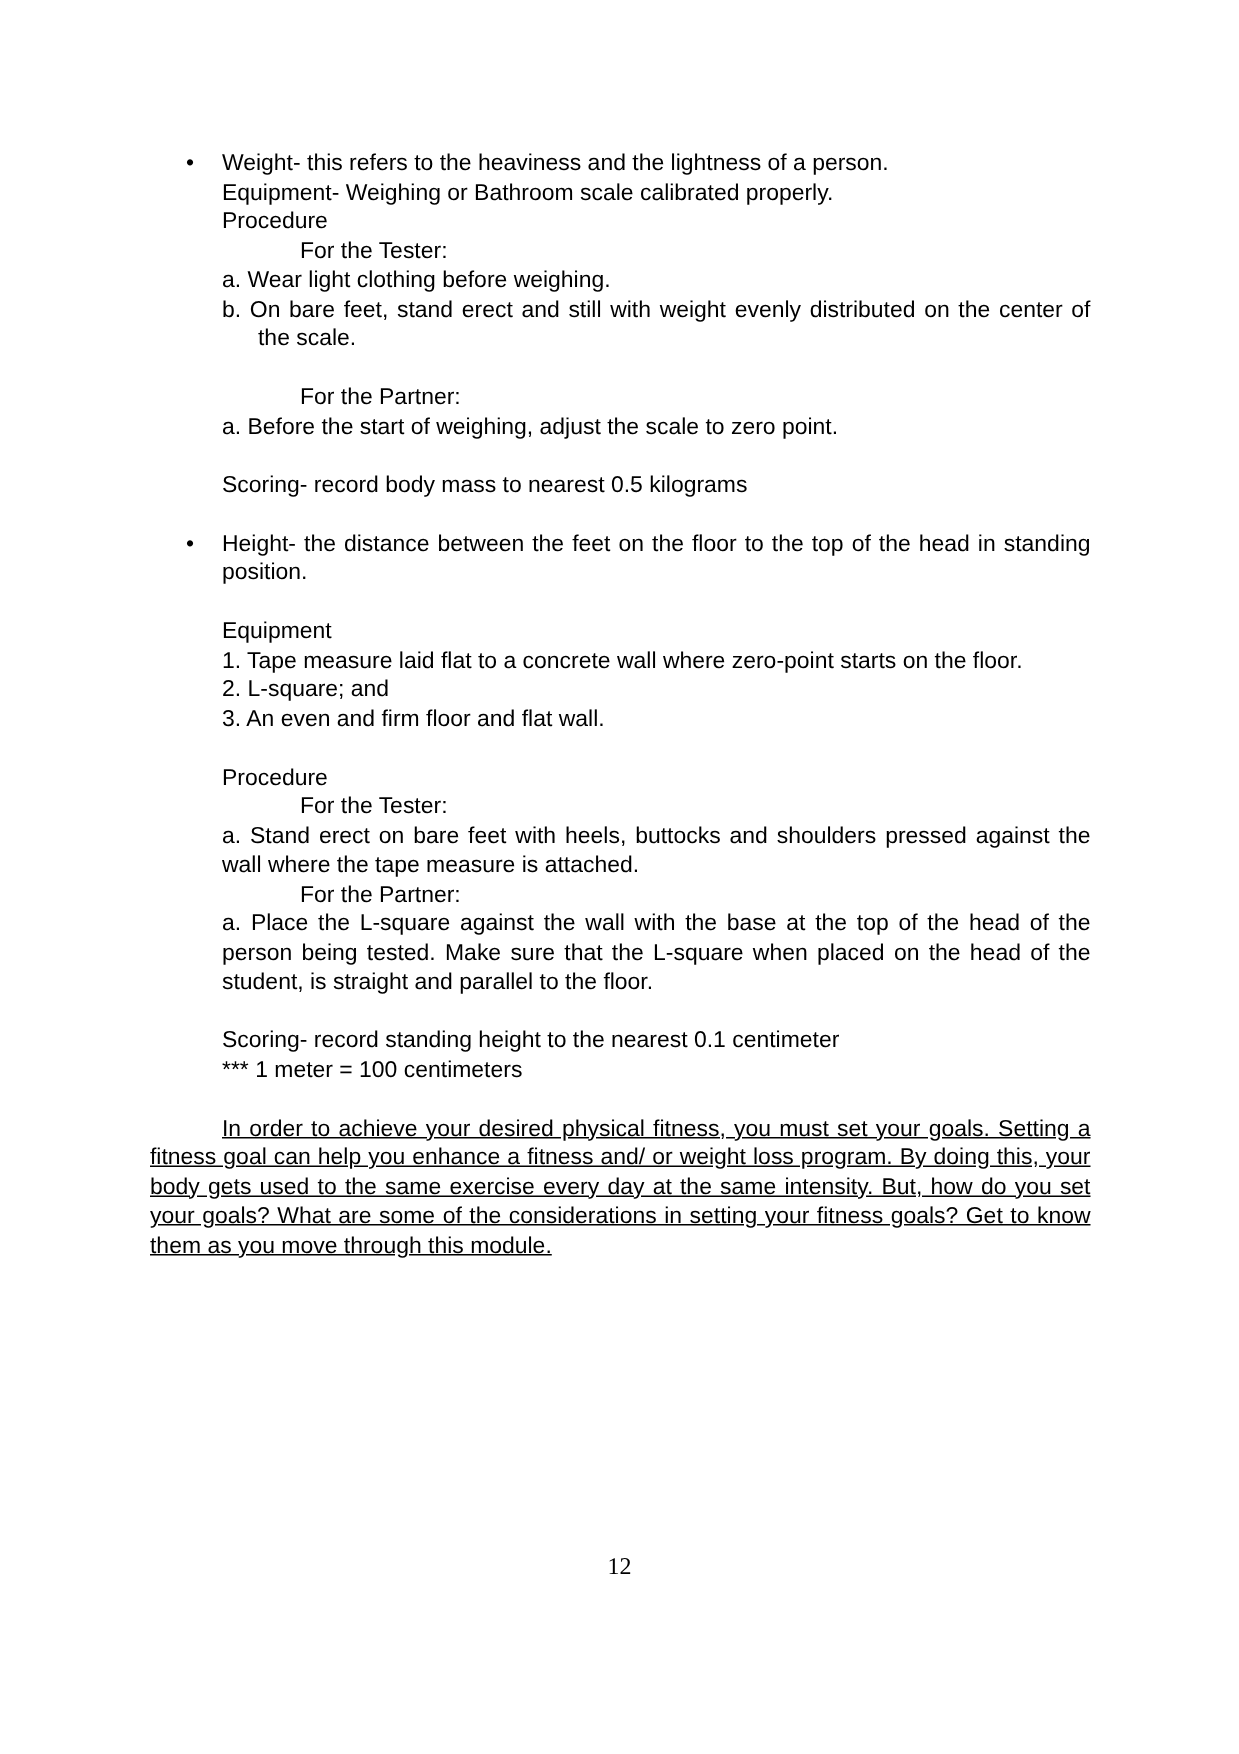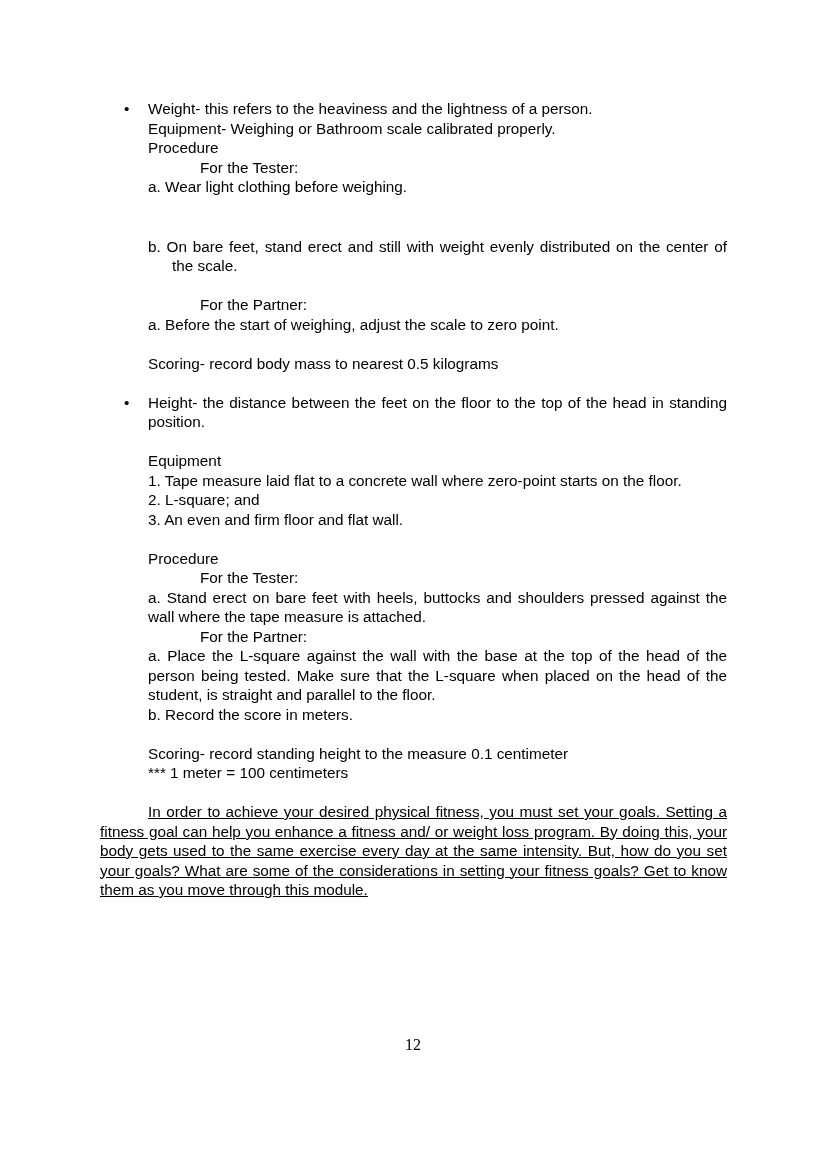--- a/index.html
+++ b/index.html
@@ -24,21 +24,21 @@
   .bullet-item { position: relative; padding-left: 48px; }
   .bullet {
     position: absolute;
     left: 24px;
     top: 0;
     font-size: 15.3px;
   }
   b, .bold { font-weight: normal; }
   .sub { margin-left: 52px; font-weight: normal; }
   .justify { text-align: justify; }
-  .hang { padding-left: 24px; text-indent: -24px; margin-top: 40px; }
+  .hang { padding-left: 24px; text-indent: -24px; }
   .blank { height: 19.5px; }
   .closing { text-align: justify; text-indent: 48px; text-decoration: underline; }
   .footer {
     position: absolute;
     top: 1035px;
     left: 0;
     width: 100%;
     text-align: center;
     font-family: "Liberation Serif", serif;
     font-size: 16px;
@@ -76,23 +76,22 @@
       <div><b>Equipment</b></div>
       <div>1. Tape measure laid flat to a concrete wall where zero-point starts on the floor.</div>
       <div>2. L-square; and</div>
       <div>3. An even and firm floor and flat wall.</div>
       <div class="blank"></div>
       <div><b>Procedure</b></div>
       <div class="sub">For the Tester:</div>
       <div class="justify">a. Stand erect on bare feet with heels, buttocks and shoulders pressed against the wall where the tape measure is attached.</div>
       <div class="sub">For the Partner:</div>
       <div class="justify">a. Place the L-square against the wall with the base at the top of the head of the person being tested. Make sure that the L-square when placed on the head of the student, is straight and parallel to the floor.</div>
-      <div>b. Record the score in meters.</div>
       <div class="blank"></div>
-      <div><b>Scoring-</b><span> record standing height to the measure 0.1 centimeter</span></div>
+      <div><b>Scoring-</b><span> record standing height to the nearest 0.1 centimeter</span></div>
       <div><b>***</b><span> 1 meter = 100 centimeters</span></div>
     </div>
 
     <div class="blank"></div>
 
     <p class="closing">In order to achieve your desired physical fitness, you must set your goals. Setting a fitness goal can help you enhance a fitness and/ or weight loss program. By doing this, your body gets used to the same exercise every day at the same intensity. But, how do you set your goals? What are some of the considerations in setting your fitness goals? Get to know them as you move through this module.</p>
 
   </div>
 
   <div class="footer">12</div>

